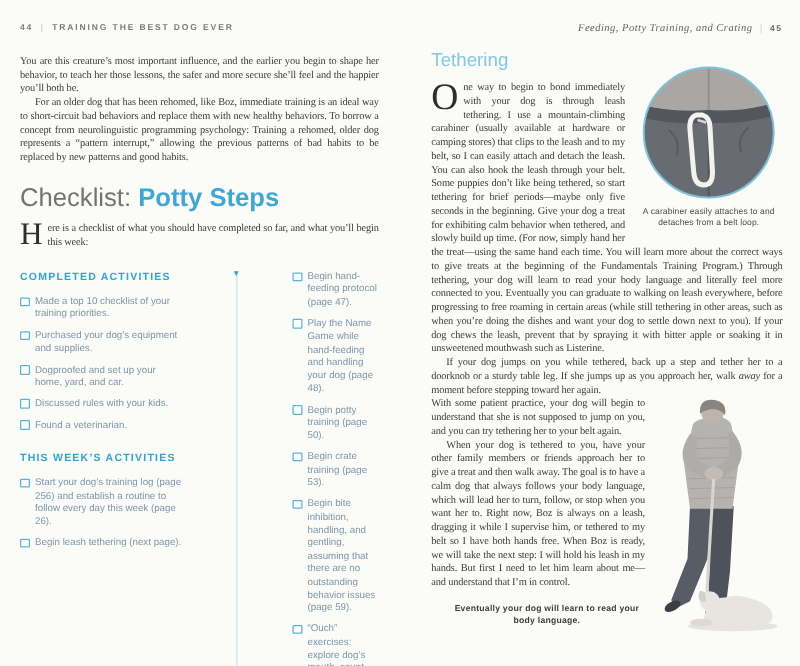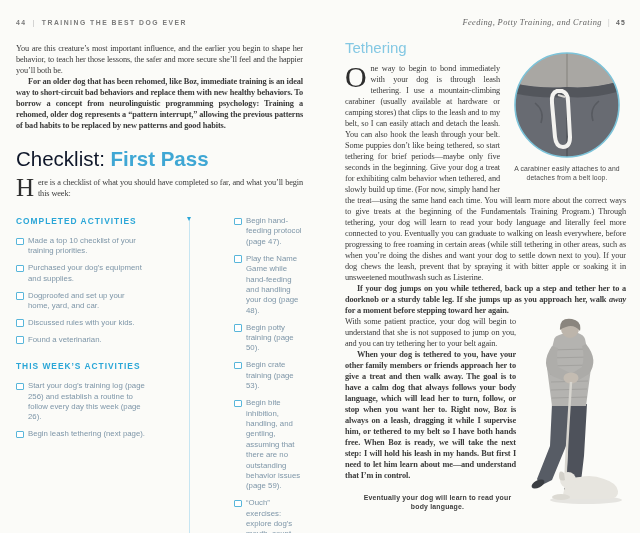--- a/index.html
+++ b/index.html
@@ -17,31 +17,31 @@
   .run-head .sep{color:#b8b8b8;margin:0 6px;font-weight:normal;}
   .run-head-r{text-align:right;font-family:"Liberation Serif",serif;font-weight:normal;
     font-style:italic;font-size:8.4px;letter-spacing:.4px;color:#636363;}
   .run-head-r .sep{font-style:normal;margin:0 6px;color:#b8b8b8;}
   .run-head-r .num{font-style:normal;font-family:"Liberation Sans",sans-serif;
     font-size:6.8px;font-weight:bold;letter-spacing:1.2px;}
 
   
   .bodytxt{font-size:8.3px;line-height:11px;letter-spacing:-0.12px;text-align:justify;}
   .bodytxt p{margin:0;}
-  .ind{text-indent:12px;font-weight:bold;}
+  .ind{text-indent:12px;}
 
   
   .dc{float:left;font-family:"Liberation Serif",serif;color:#2e2e2e;}
   .dc-h{font-size:25px;line-height:20px;margin:1px 4px 0 0;}
   .dc-o{font-size:30px;line-height:23px;margin:2px 4px 0 0;}
 
   
   .intro{margin-top:16px;}
   .ck-title{margin-top:17px;font-family:"Liberation Sans",sans-serif;font-size:20.5px;line-height:22px;}
-  .ck-title .t1{color:#0f172a;font-weight:normal;}
+  .ck-title .t1{color:#737373;font-weight:normal;}
   .ck-title .t2{color:#3fa7d4;font-weight:bold;}
   .ck-intro{margin-top:7px;}
 
   .cols{display:flex;margin-top:17px;font-family:"Liberation Sans",sans-serif;color:#7e96a8;gap:34px;}
   .col-a{width:131px;}
   .col-b{flex:1;}
   .divider{width:1px;background:#c6e5f2;margin:2px 10px 0 8px;position:relative;}
   .divider::before{content:"";position:absolute;top:-1px;left:-2px;width:0;height:0;
     border-left:2.5px solid transparent;border-right:2.5px solid transparent;
     border-top:4px solid #2aa6d7;}
@@ -76,21 +76,21 @@
     <span>44</span><span class="sep">|</span><span>TRAINING THE BEST DOG EVER</span>
   </div>
 
   <div class="bodytxt intro">
     <p>You are this creature’s most important influence, and the earlier you begin to shape her behavior, to teach her those lessons, the safer and more secure she’ll feel and the happier you’ll both be.</p>
     <p class="ind">For an older dog that has been rehomed, like Boz, immediate training is an ideal way to short-circuit bad behaviors and replace them with new healthy behaviors. To borrow a concept from neurolinguistic programming psychology: Training a rehomed, older dog represents a “pattern interrupt,” allowing the previous patterns of bad habits to be replaced by new patterns and good habits.</p>
   </div>
 
   <div class="ck-title">
     <span class="t1">Checklist:</span>
-    <span class="t2">First Pass</span>
+    <span class="t2">Potty Steps</span>
   </div>
 
   <div class="bodytxt ck-intro">
     <p><span class="dc dc-h">H</span><span>ere is a checklist of what you should have completed so far, and what you’ll begin this week:</span></p>
   </div>
 
   <div class="cols">
     <div class="col-a">
       <div class="ck-head">COMPLETED ACTIVITIES</div>
 

